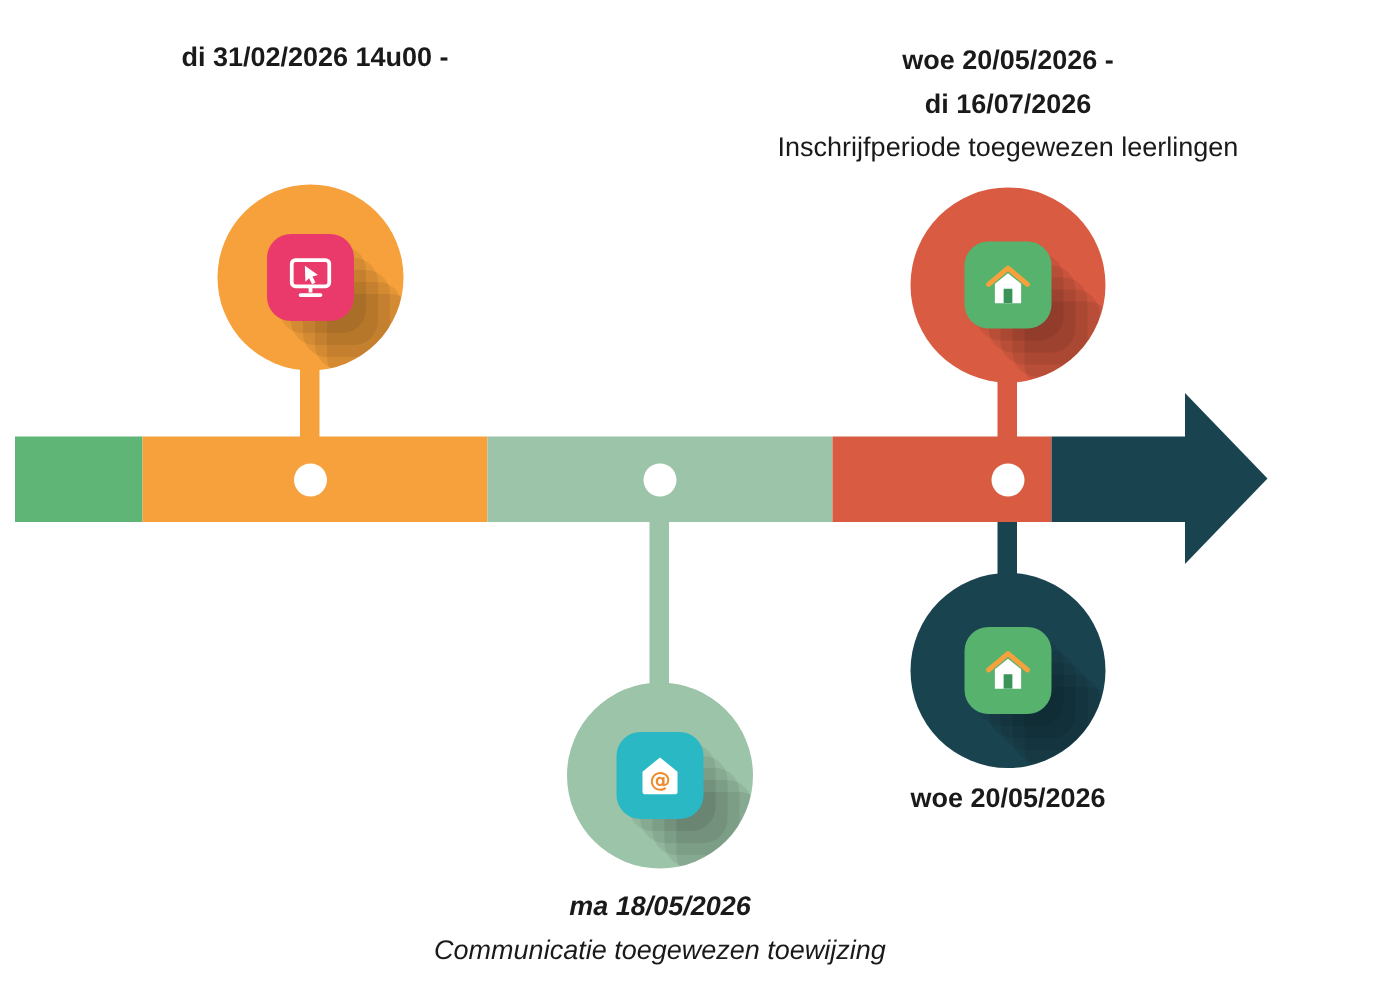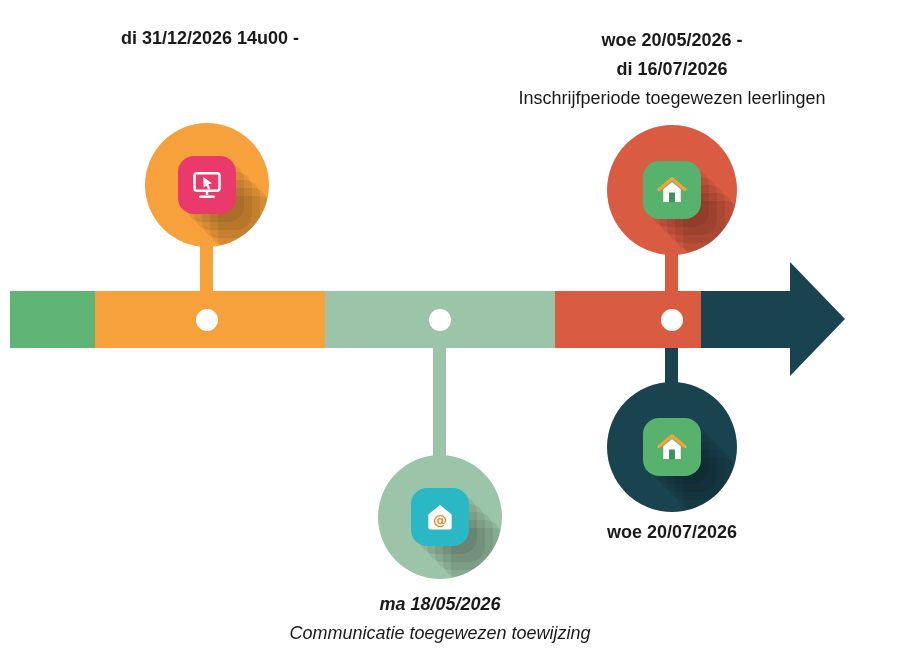--- a/index.html
+++ b/index.html
@@ -130,31 +130,31 @@
     <div class="icon-square sq-green">
       <svg width="40" height="40" viewBox="0 0 48 48" aria-hidden="true">
         <path d="M13.5 23 L24 14.5 L34.5 23 L34.5 38.5 L13.5 38.5 Z" fill="#ffffff"></path>
         <path d="M8.5 23.5 L24 10.5 L39.5 23.5" fill="none" stroke="#f6a13b" stroke-width="4" stroke-linecap="round" stroke-linejoin="round"></path>
         <rect x="20.5" y="27" width="7" height="11.5" fill="#3a9457"></rect>
       </svg>
     </div>
   </div>
 
   <div class="caption caption-1">
-    <div class="date">di 31/12/2026 14u00 -</div>
+    <div class="date">di 31/02/2026 14u00 -</div>
   </div>
 
   <div class="caption caption-2">
     <div class="date">ma 18/05/2026</div>
     <div class="label">Communicatie toegewezen toewijzing</div>
   </div>
 
   <div class="caption caption-3">
     <div class="date">woe 20/05/2026 -</div>
     <div class="date">di 16/07/2026</div>
     <div class="label">Inschrijfperiode toegewezen leerlingen</div>
   </div>
 
   <div class="caption caption-4">
-    <div class="date">woe 20/07/2026</div>
+    <div class="date">woe 20/05/2026</div>
   </div>
 
 </div>
 
 </body></html>

